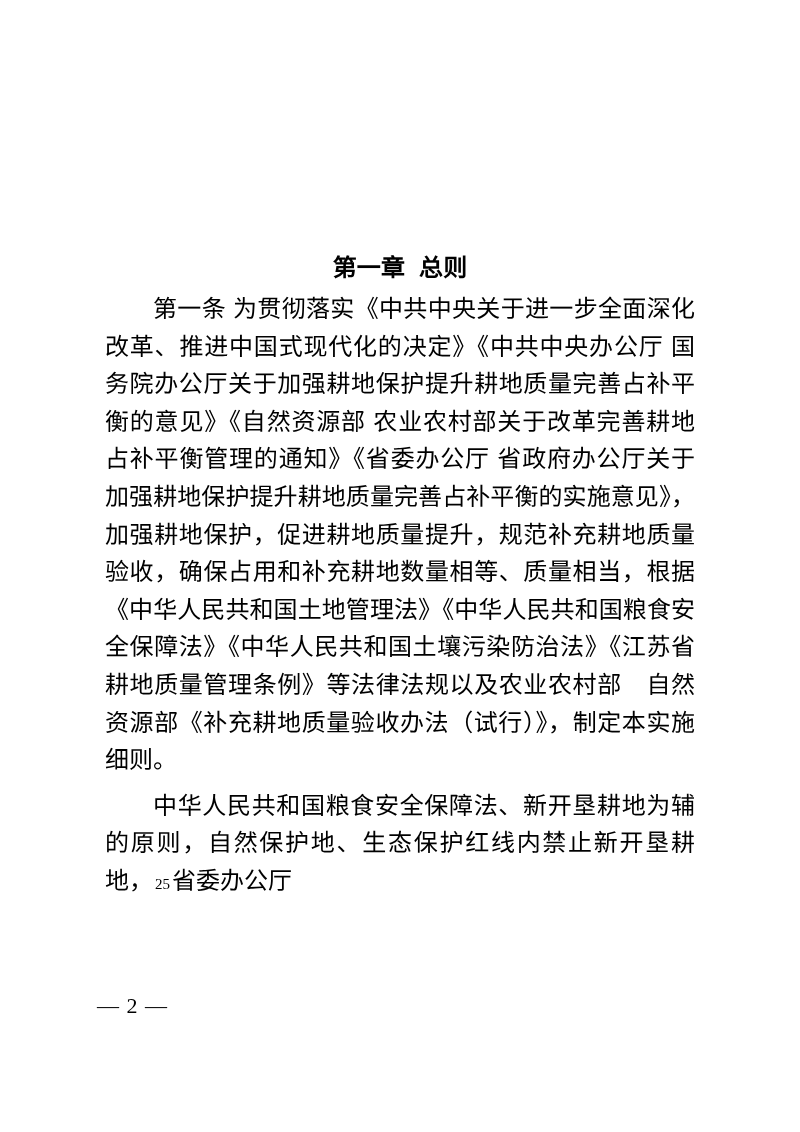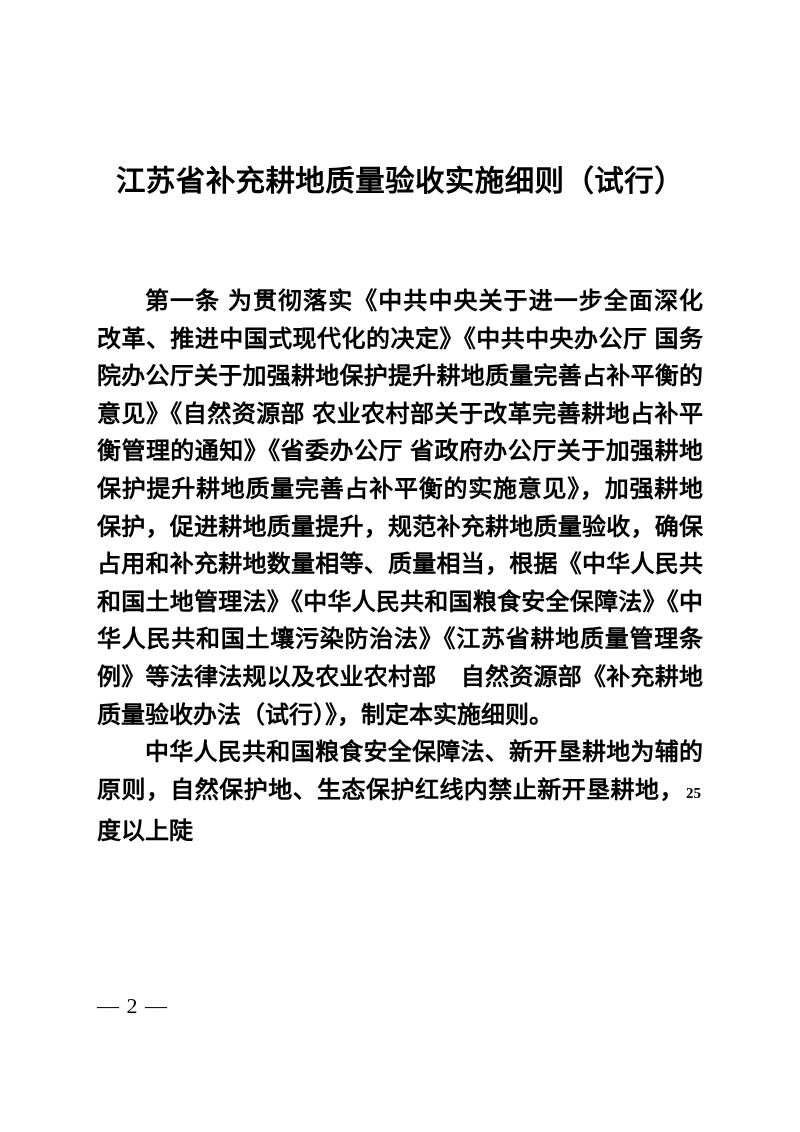--- a/index.html
+++ b/index.html
@@ -51,29 +51,29 @@
 
   
   .body-block {
     position: absolute;
     left: 97px;
     top: 282px;
     width: 606px;
   }
 
   .para {
-    margin: 0;
+    margin: 8px;
     font-size: 24px;
     line-height: 37.6px;
     text-align: justify;
     text-justify: inter-character;
     text-align-last: left;
     letter-spacing: 0px;
     word-break: break-all;
-    font-weight: 700;
+    font-weight: 400;
   }
 
   
   .num {
     font-family: "Liberation Serif", "DejaVu Serif", serif;
     font-size: 15px;
     padding: 0 2px;
   }
 
   
@@ -86,27 +86,27 @@
     line-height: 28px;
     letter-spacing: 1px;
     white-space: pre;
   }
 </style>
 </head>
 <body>
 
 <div id="page">
 
-  <h1 class="doc-title">江苏省补充耕地质量验收实施细则（试行）</h1>
 
+  <h2 class="chapter-heading">第一章  总则</h2>
 
   <div class="body-block">
 
     <p class="para" style="text-indent: 48px;">第一条  为贯彻落实《中共中央关于进一步全面深化改革、推进中国式现代化的决定》《中共中央办公厅 国务院办公厅关于加强耕地保护提升耕地质量完善占补平衡的意见》《自然资源部 农业农村部关于改革完善耕地占补平衡管理的通知》《省委办公厅 省政府办公厅关于加强耕地保护提升耕地质量完善占补平衡的实施意见》，加强耕地保护，促进耕地质量提升，规范补充耕地质量验收，确保占用和补充耕地数量相等、质量相当，根据《中华人民共和国土地管理法》《中华人民共和国粮食安全保障法》《中华人民共和国土壤污染防治法》《江苏省耕地质量管理条例》等法律法规以及农业农村部　自然资源部《补充耕地质量验收办法（试行）》，制定本实施细则。</p>
 
 
-    <p class="para" style="text-indent: 48px;"><span>中华人民共和国粮食安全保障法、新开垦耕地为辅的原则，自然保护地、生态保护红线内禁止新开垦耕地，</span><span class="num">25</span><span>度以上陡</span></p>
+    <p class="para" style="text-indent: 48px;"><span>中华人民共和国粮食安全保障法、新开垦耕地为辅的原则，自然保护地、生态保护红线内禁止新开垦耕地，</span><span class="num">25</span><span>省委办公厅</span></p>
 
   </div>
 
   <div class="page-number">— 2 —</div>
 
 </div>
 
 </body></html>

